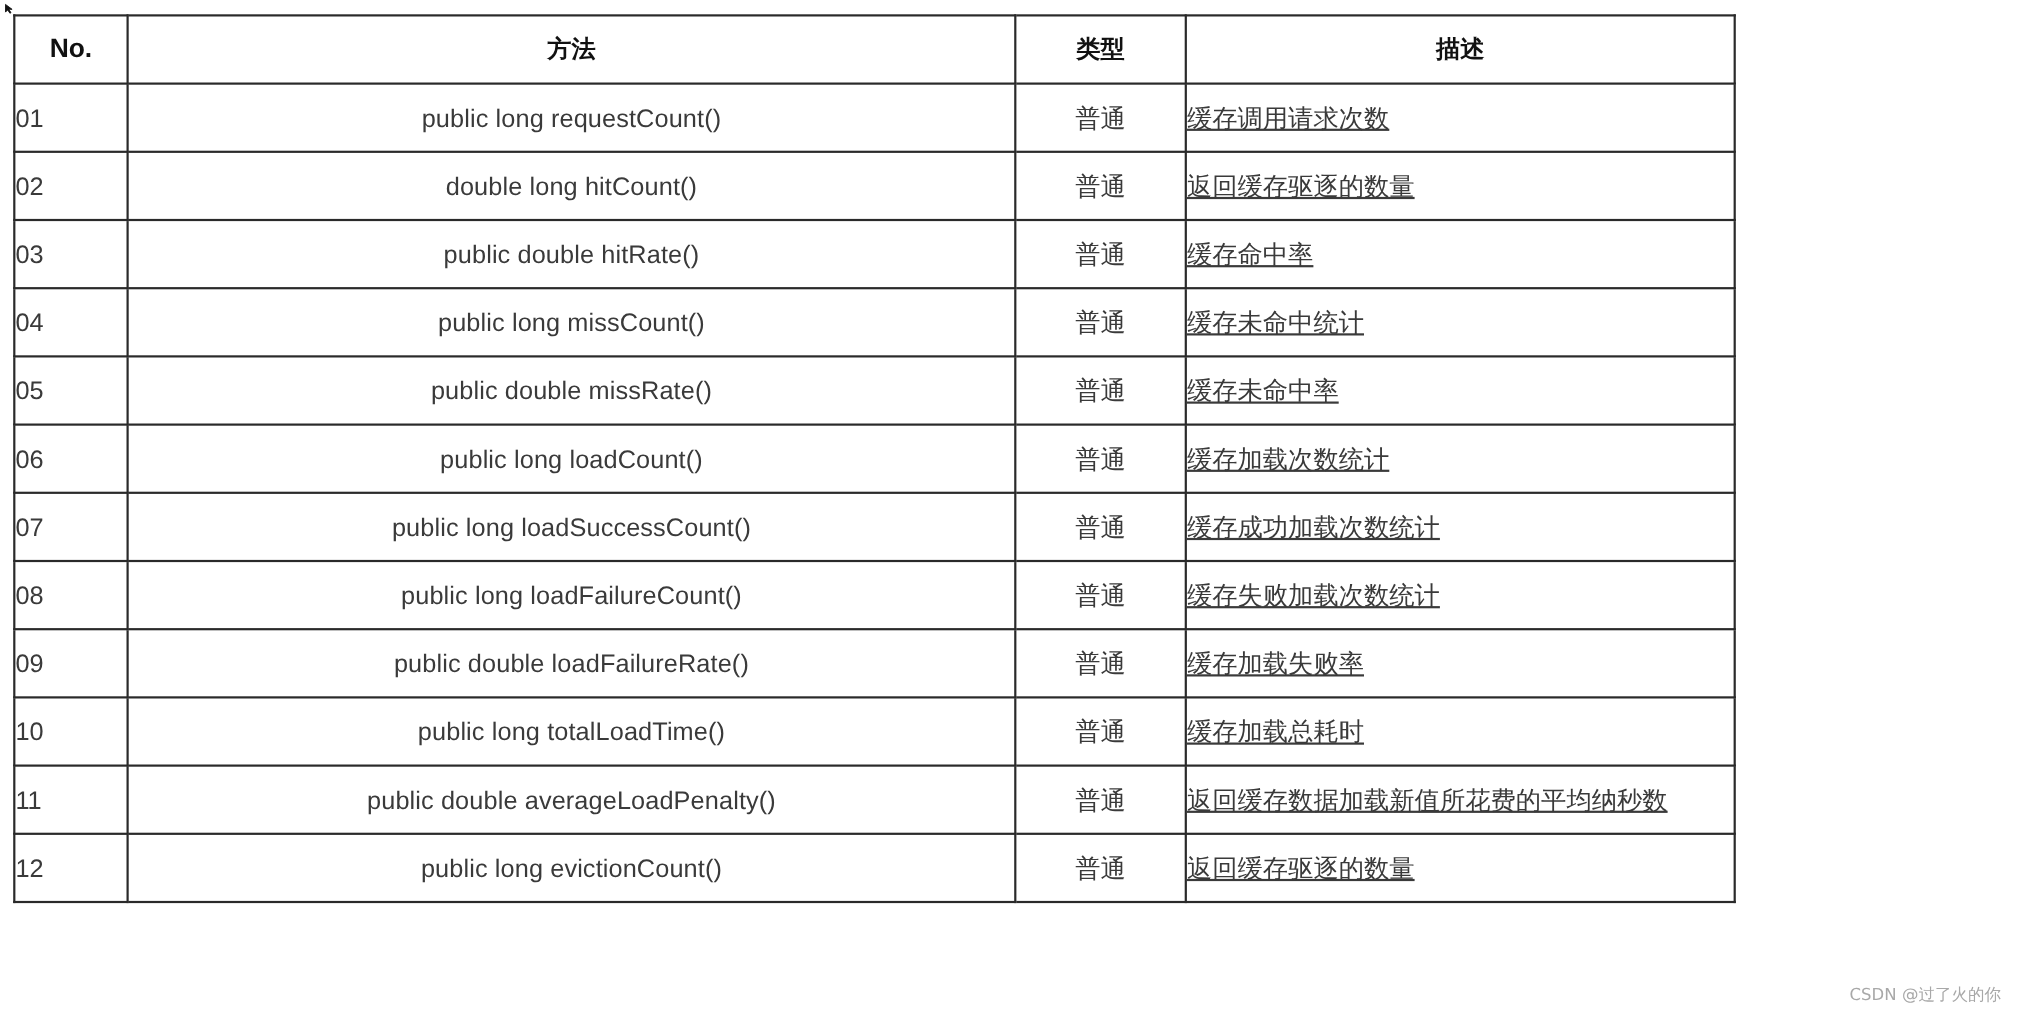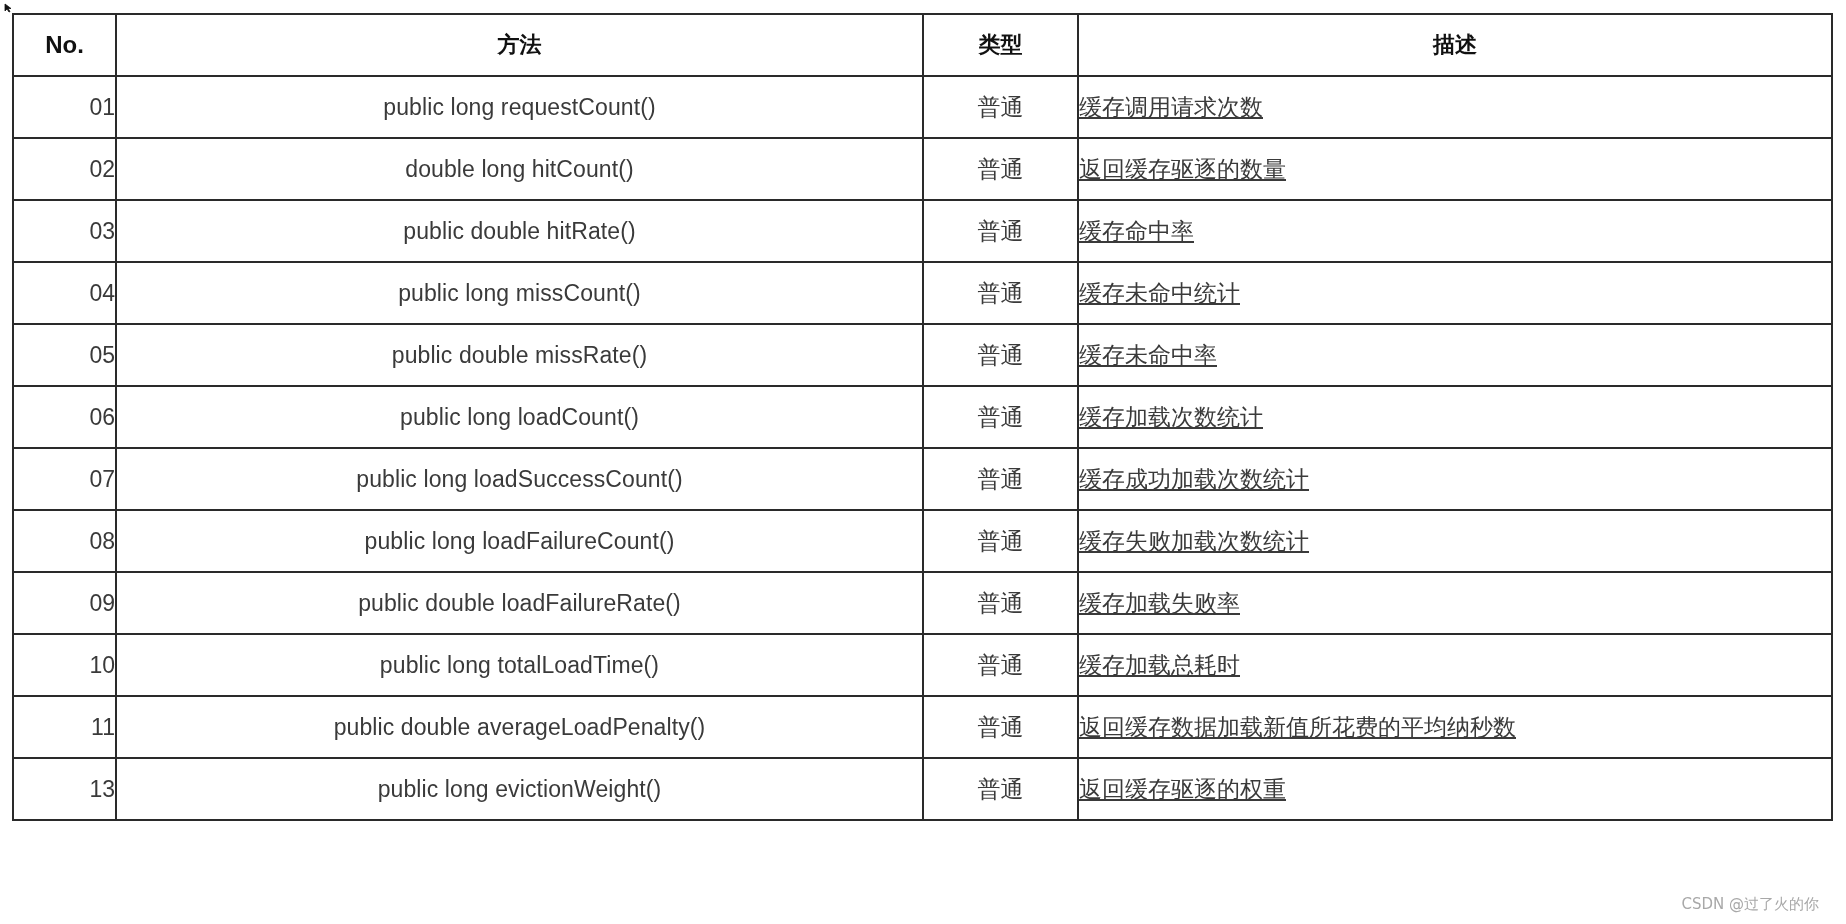--- a/index.html
+++ b/index.html
@@ -18,21 +18,21 @@
       position: absolute;
       left: 3px;
       top: 2px;
       width: 14px;
       height: 18px;
     }
     table.api-table {
       position: absolute;
       left: 12px;
       top: 13px;
-      width: 1821px;
+      width: 1566px;
       border-collapse: collapse;
       table-layout: fixed;
       border: 2px solid #fca5a5;
     }
     table.api-table col.c-no { width: 103px; }
     table.api-table col.c-method { width: 807px; }
     table.api-table col.c-type { width: 155px; }
     table.api-table col.c-desc { width: auto; }
     table.api-table th,
     table.api-table td {
@@ -51,21 +51,21 @@
     }
     table.api-table th.h-no {
       font-family: "Liberation Sans", sans-serif;
       font-size: 24px;
     }
     table.api-table td {
       color: #3a3a3a;
       font-size: 23px;
     }
     td.cell-no {
-      text-align: right;
+      text-align: left;
       font-family: "Liberation Sans", sans-serif;
       font-size: 24px;
     }
     td.cell-method {
       text-align: center;
       font-family: "Liberation Sans", sans-serif;
       font-size: 23px;
       letter-spacing: 0.1px;
     }
     td.cell-type {
@@ -175,21 +175,21 @@
       <td class="cell-type">普通</td>
       <td class="cell-desc">缓存加载总耗时</td>
     </tr>
     <tr>
       <td class="cell-no">11</td>
       <td class="cell-method">public double averageLoadPenalty()</td>
       <td class="cell-type">普通</td>
       <td class="cell-desc">返回缓存数据加载新值所花费的平均纳秒数</td>
     </tr>
     <tr>
-      <td class="cell-no">13</td>
-      <td class="cell-method">public long evictionWeight()</td>
+      <td class="cell-no">12</td>
+      <td class="cell-method">public long evictionCount()</td>
       <td class="cell-type">普通</td>
-      <td class="cell-desc">返回缓存驱逐的权重</td>
+      <td class="cell-desc">返回缓存驱逐的数量</td>
     </tr>
   </tbody>
 </table>
 
 <div class="watermark">CSDN @过了火的你</div>
 
 </body></html>

